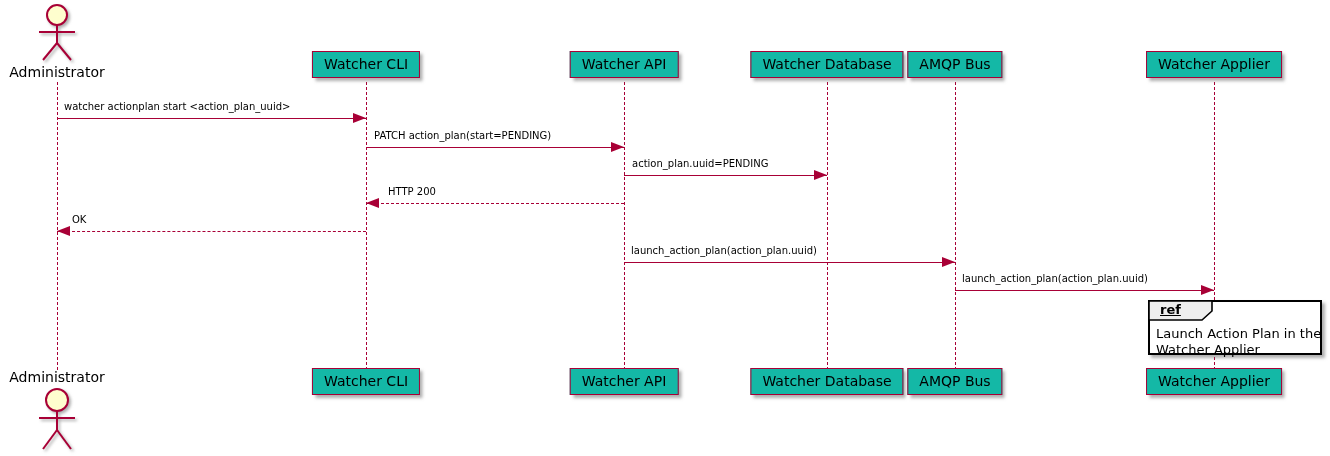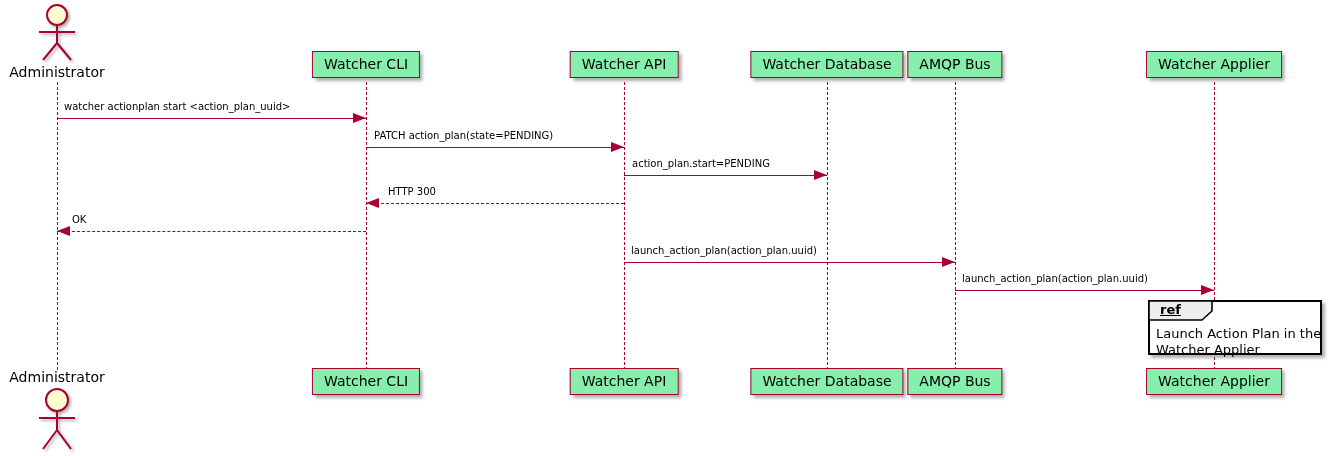--- a/index.html
+++ b/index.html
@@ -11,21 +11,21 @@
     color:#000;
     overflow:hidden;
   }
   .lifeline{
     position:absolute;top:82px;height:288px;width:0;
     border-left:1px dashed #A80036;
   }
   .pbox{
     position:absolute;
     transform:translateX(-50%);
-    background:#86efac;
+    background:#14b8a6;
     border:1.5px solid #A80036;
     box-shadow:3px 3px 3px rgba(110,110,110,.55);
     padding:4px 11px 5px 11px;
     font-size:14px;
     white-space:nowrap;
     z-index:3;
   }
   .actor-label{
     position:absolute;
     transform:translateX(-50%);
@@ -107,29 +107,29 @@
   <div class="pbox" style="left:366px;top:51px">Watcher CLI</div>
   <div class="pbox" style="left:624px;top:51px">Watcher API</div>
   <div class="pbox" style="left:827px;top:51px">Watcher Database</div>
   <div class="pbox" style="left:955px;top:51px">AMQP Bus</div>
   <div class="pbox" style="left:1214px;top:51px">Watcher Applier</div>
 
   <div class="msg-label" style="left:64px;top:101px">watcher actionplan start &lt;action_plan_uuid&gt;</div>
   <div class="msg-line" style="left:57px;top:118px;width:309px"></div>
   <div class="arr-r" style="left:353px;top:113px"></div>
 
-  <div class="msg-label" style="left:374px;top:130px">PATCH action_plan(state=PENDING)</div>
+  <div class="msg-label" style="left:374px;top:130px">PATCH action_plan(start=PENDING)</div>
   <div class="msg-line" style="left:366px;top:147px;width:258px"></div>
   <div class="arr-r" style="left:611px;top:142px"></div>
 
-  <div class="msg-label" style="left:632px;top:158px">action_plan.start=PENDING</div>
+  <div class="msg-label" style="left:632px;top:158px">action_plan.uuid=PENDING</div>
   <div class="msg-line" style="left:624px;top:175px;width:203px"></div>
   <div class="arr-r" style="left:814px;top:170px"></div>
 
-  <div class="msg-label" style="left:388px;top:186px">HTTP 300</div>
+  <div class="msg-label" style="left:388px;top:186px">HTTP 200</div>
   <div class="msg-line dashed" style="left:366px;top:203px;width:258px"></div>
   <div class="arr-l" style="left:366px;top:198px"></div>
 
   <div class="msg-label" style="left:72px;top:214px">OK</div>
   <div class="msg-line dashed" style="left:57px;top:231px;width:309px"></div>
   <div class="arr-l" style="left:57px;top:226px"></div>
 
   <div class="msg-label" style="left:631px;top:245px">launch_action_plan(action_plan.uuid)</div>
   <div class="msg-line" style="left:624px;top:262px;width:331px"></div>
   <div class="arr-r" style="left:942px;top:257px"></div>

